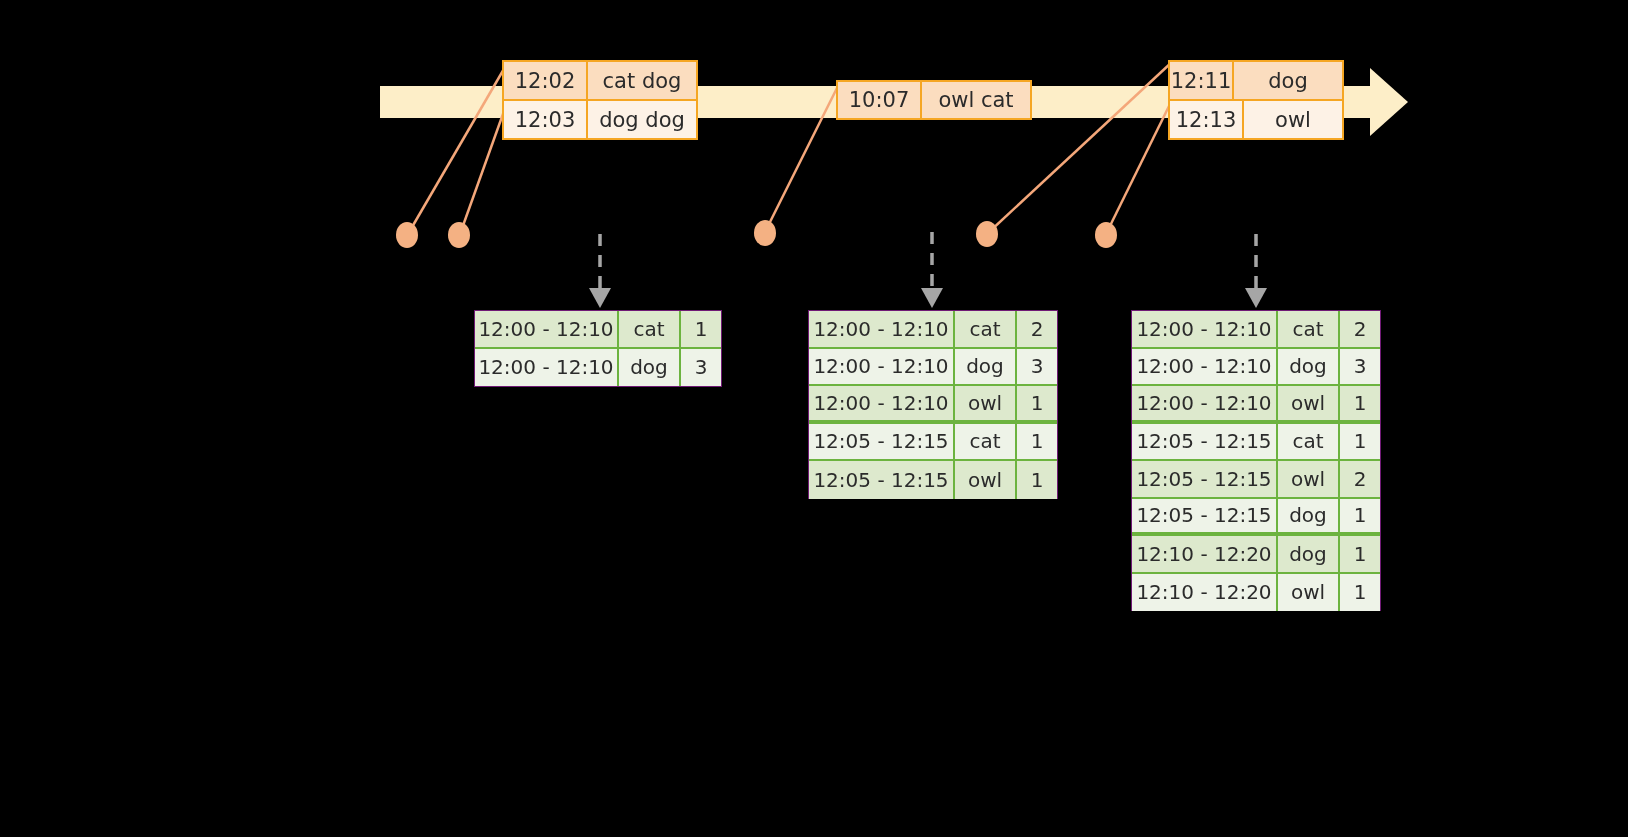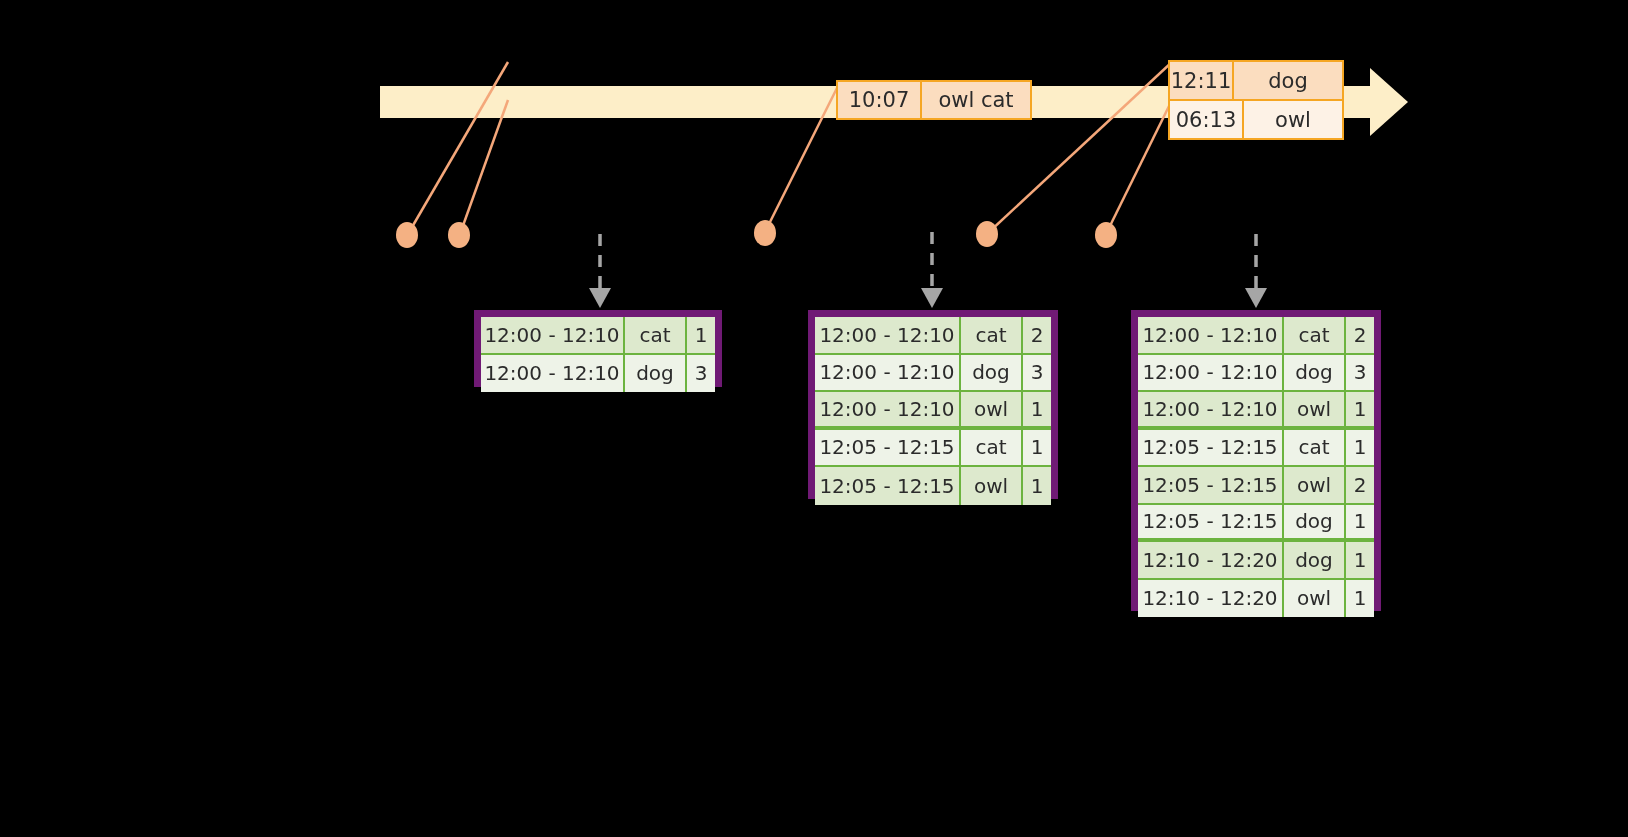--- a/index.html
+++ b/index.html
@@ -65,21 +65,21 @@
     justify-content: center;
     font-size: 21px;
     color: #2b2b2b;
     flex: 1 1 auto;
     padding: 0 6px;
   }
 
   
   .result-table {
     position: absolute;
-    border: 7px solid #701a75;
+    border: 1px solid #701a75;
     box-sizing: border-box;
     background: #a21caf;
   }
   .rt-row {
     display: flex;
     flex-direction: row;
     height: 37.5px;
     box-sizing: border-box;
     border-bottom: 2px solid #6cb33f;
   }
@@ -145,35 +145,45 @@
     <g>
       <line x1="932" y1="232" x2="932" y2="288" stroke="#a6a6a6" stroke-width="3.5" stroke-dasharray="12,9"></line>
       <polygon points="921,288 943,288 932,308" fill="#a6a6a6"></polygon>
     </g>
     <g>
       <line x1="1256" y1="234" x2="1256" y2="288" stroke="#a6a6a6" stroke-width="3.5" stroke-dasharray="12,9"></line>
       <polygon points="1245,288 1267,288 1256,308" fill="#a6a6a6"></polygon>
     </g>
   </svg>
 
+  <div class="event-box" style="left:502px; top:60px; width:196px; height:80px;">
+    <div class="event-row shaded">
+      <div class="event-time" style="width:84px;">12:02</div>
+      <div class="event-text">cat dog</div>
+    </div>
+    <div class="event-row plain">
+      <div class="event-time" style="width:84px;">12:03</div>
+      <div class="event-text">dog dog</div>
+    </div>
+  </div>
 
   <div class="event-box" style="left:836px; top:80px; width:196px; height:40px;">
     <div class="event-row shaded">
       <div class="event-time" style="width:84px;">10:07</div>
       <div class="event-text">owl cat</div>
     </div>
   </div>
 
   <div class="event-box" style="left:1168px; top:60px; width:176px; height:80px;">
     <div class="event-row shaded">
       <div class="event-time" style="width:64px;">12:11</div>
       <div class="event-text">dog</div>
     </div>
     <div class="event-row plain">
-      <div class="event-time" style="width:74px;">06:13</div>
+      <div class="event-time" style="width:74px;">12:13</div>
       <div class="event-text">owl</div>
     </div>
   </div>
 
   <div class="result-table" id="rt0" style="left:474px; top:310px; width:248px; height:77px;">
       <div class="rt-row odd">
         <div class="rt-range" style="width: 144px;">12:00 - 12:10</div>
         <div class="rt-key" style="width: 62px;">cat</div>
         <div class="rt-count" style="flex: 1 1 auto;">1</div>
       </div>

